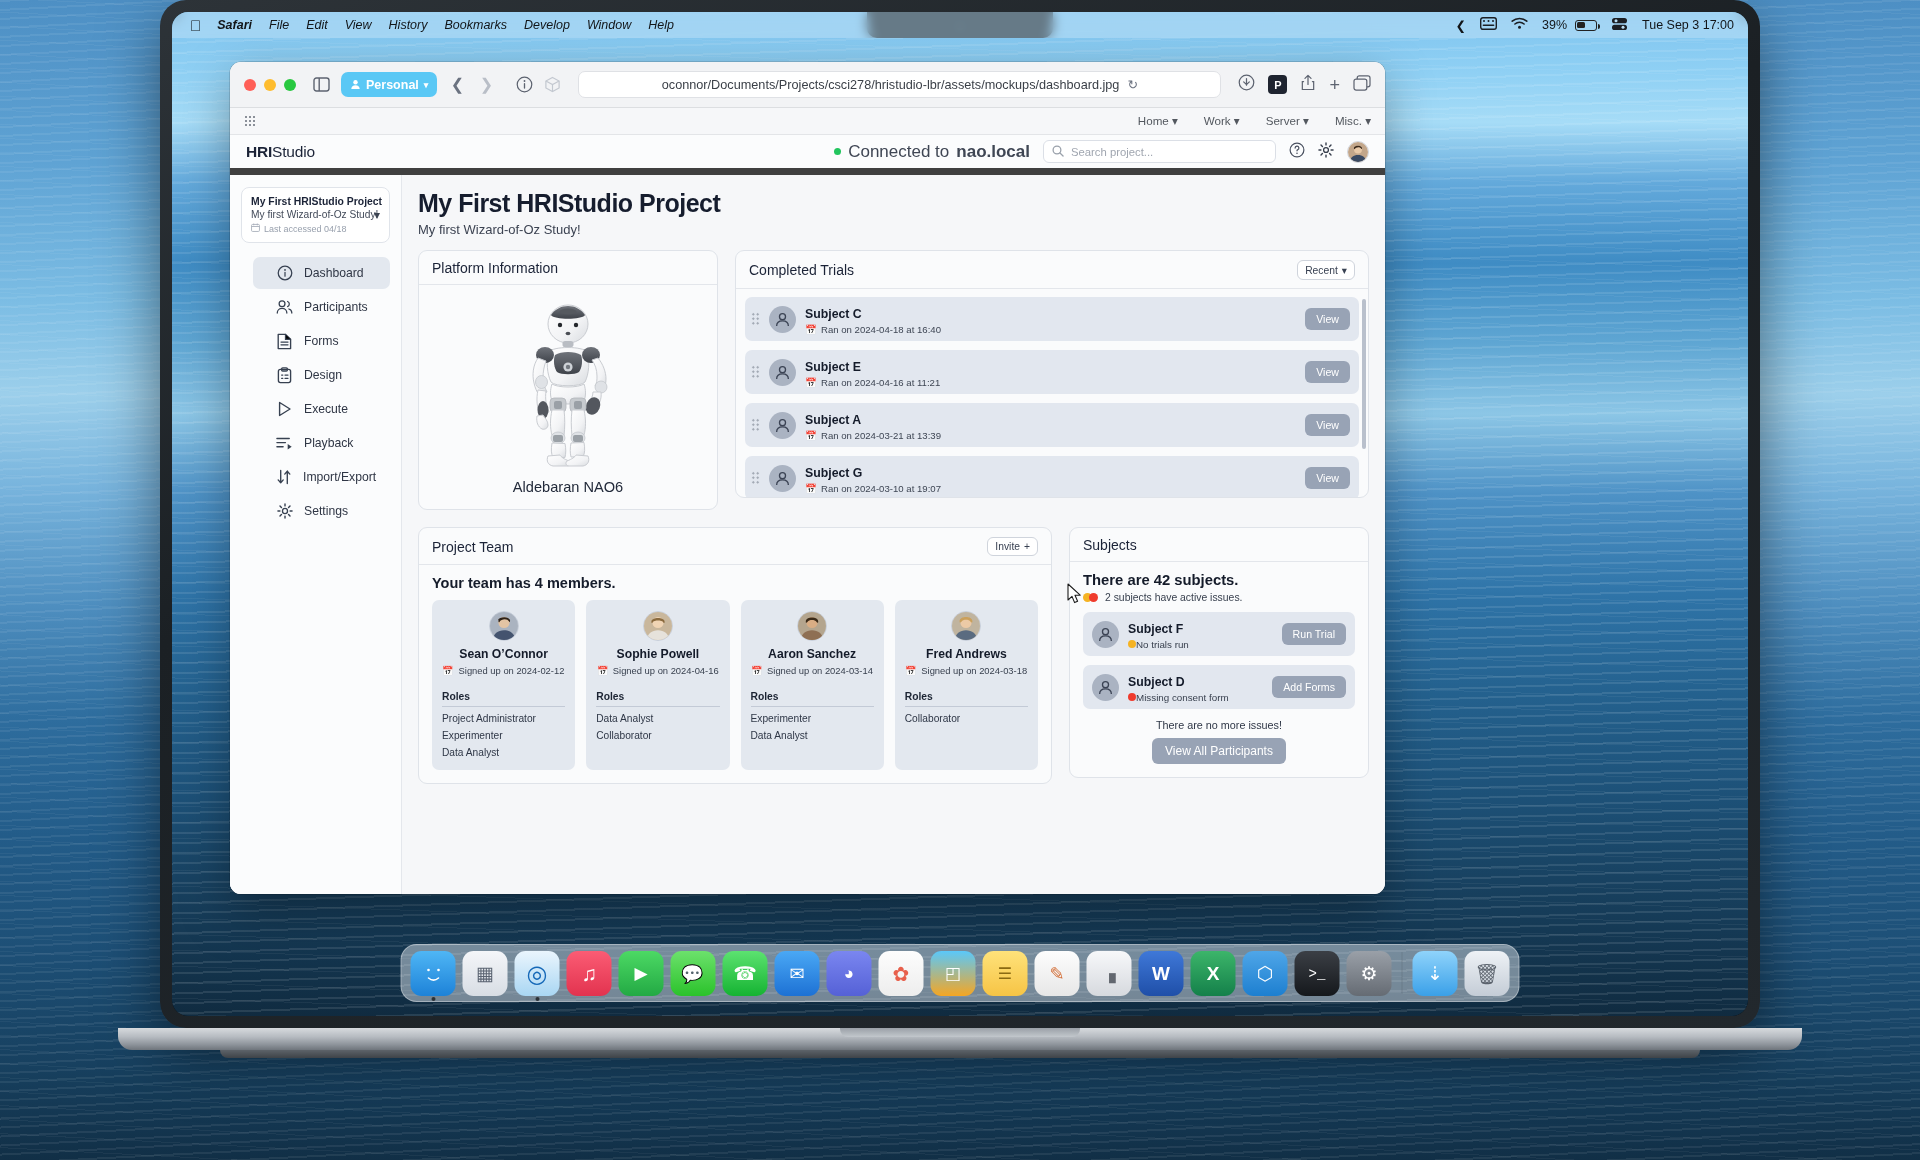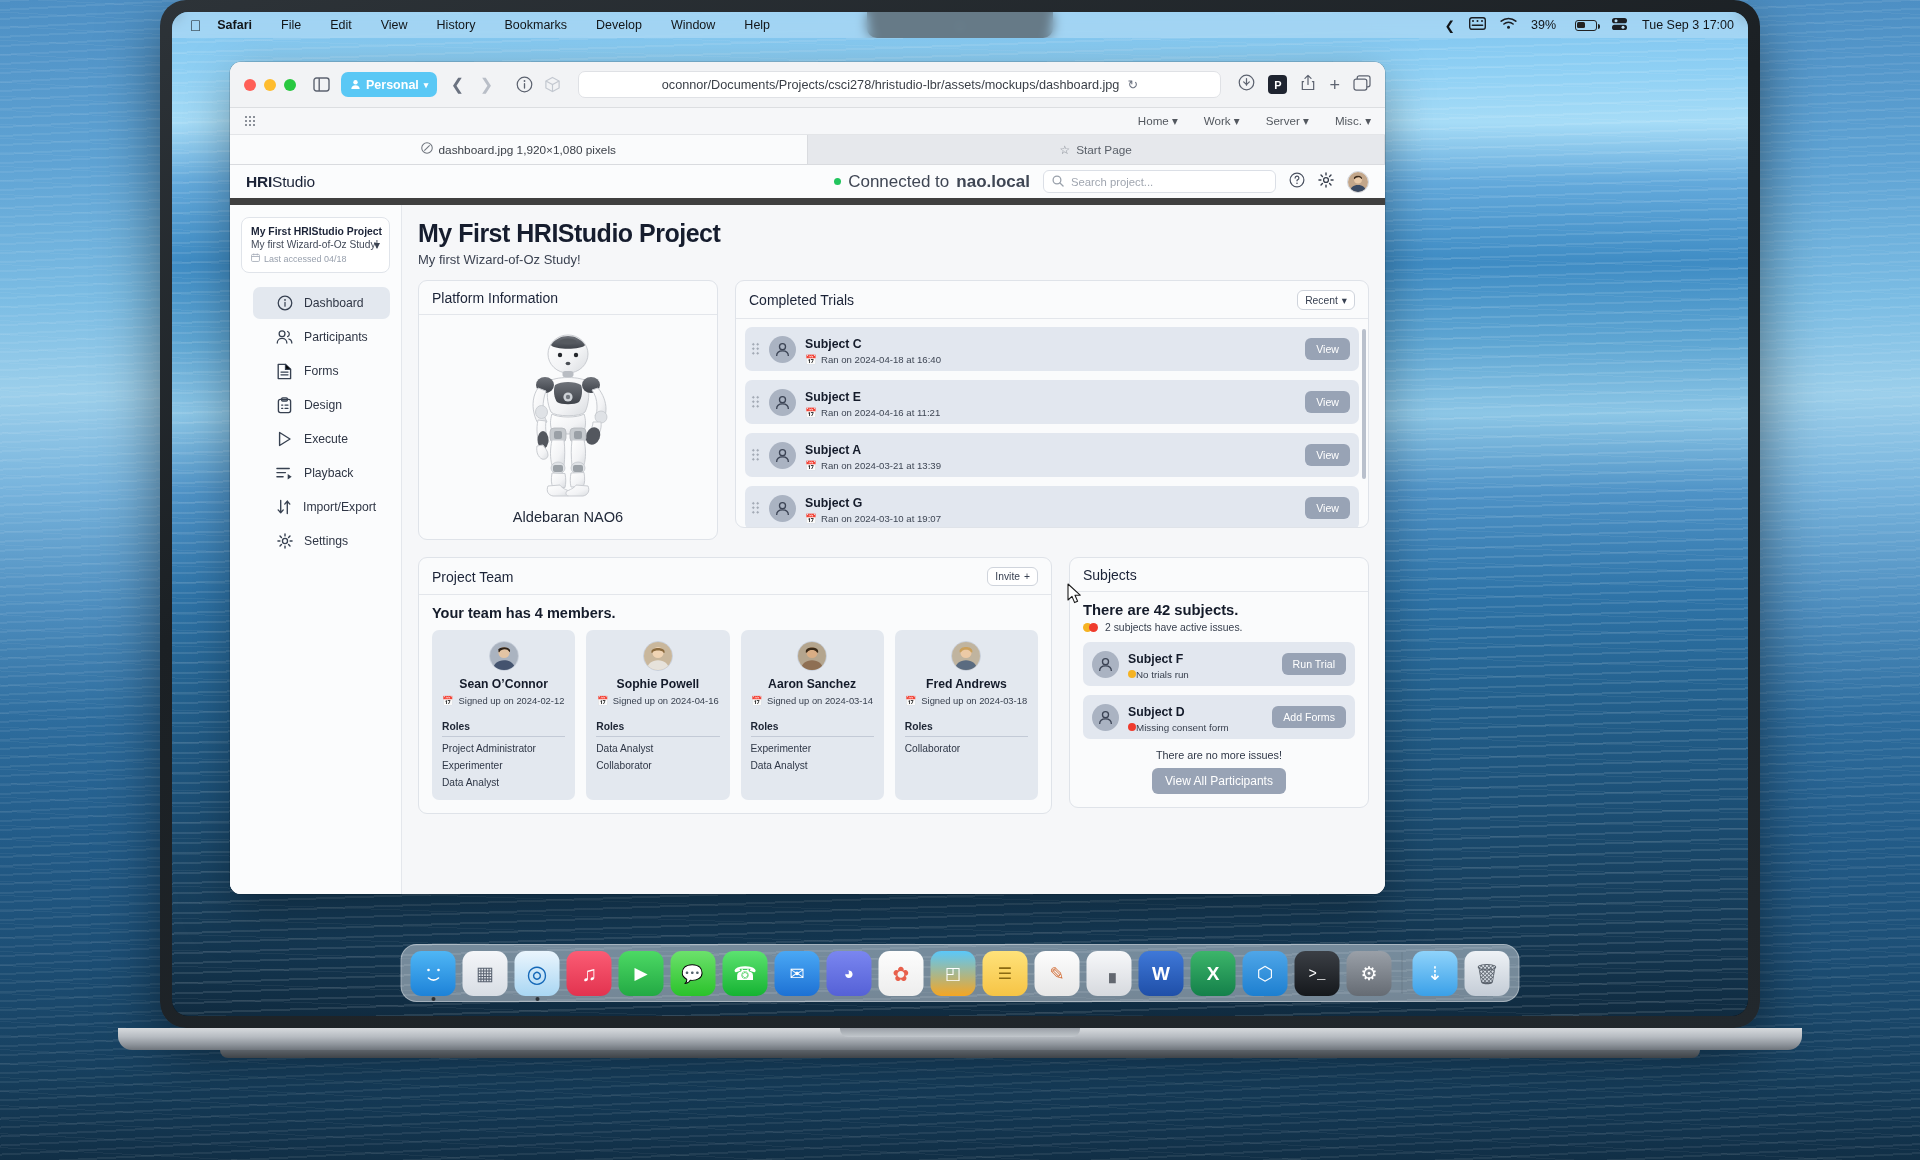--- a/index.html
+++ b/index.html
@@ -69,26 +69,26 @@
   
   .menubar {
     position:absolute; left:0; right:0; top:0; height:26px; z-index:50;
     display:flex; align-items:center;
     padding:0 14px 0 18px;
     color:#121518; font-size:12.5px;
     background: rgba(186,222,245,.55);
     backdrop-filter: blur(6px);
   }
   .menubar .apple { font-size:15px; margin-right:16px; line-height:1; }
-  .menubar .mi { margin-right:29px; white-space:nowrap; }
+  .menubar .mi { margin-right:17px; white-space:nowrap;font-style:italic; }
   .menubar .mi.bold { font-weight:bold; }
   .menubar .spacer { flex:1; }
   .menubar .right { display:flex; align-items:center; gap:14px; }
   .menubar .right .t { font-size:12.5px; white-space:nowrap; }
-  .batt { display:flex; align-items:center; gap:19px; }
+  .batt { display:flex; align-items:center; gap:8px; }
   .batt .shell { width:22px;height:11px;border:1.4px solid #222;border-radius:3px;position:relative; }
   .batt .shell::after{content:"";position:absolute;right:-3.5px;top:3px;width:2px;height:5px;background:#222;border-radius:0 2px 2px 0;}
   .batt .fill { position:absolute;left:1.2px;top:1.2px;bottom:1.2px;width:8px;background:#222;border-radius:1.5px; }
 
   
   .safari {
     position:absolute; left:58px; top:50px; width:1155px; height:832px;
     background:#fafbfc; border-radius:11px; overflow:hidden; z-index:30;
     box-shadow: 0 18px 50px rgba(0,0,0,.35), 0 0 0 .5px rgba(0,0,0,.25);
     display:flex; flex-direction:column;
@@ -408,35 +408,20 @@
 
           <div class="sf-fav">
             <span class="griddots"></span>
             <span class="fl"></span>
             <span class="fav"><span>Home</span> ▾</span>
             <span class="fav"><span>Work</span> ▾</span>
             <span class="fav"><span>Server</span> ▾</span>
             <span class="fav"><span>Misc.</span> ▾</span>
           </div>
 
-          <div class="sf-tabs">
-            <div class="tab active">
-              <span>
-                <svg width="12" height="12" viewBox="0 0 13 13">
-                    <circle cx="6.5" cy="6.5" r="5.7" fill="none" stroke="#6e747d" stroke-width="1.1"></circle>
-                    <path d="M3.6 9.4 9.4 3.6" stroke="#6e747d" stroke-width="1.1"></path>
-                  </svg>
-              </span>
-              <span>dashboard.jpg 1,920×1,080 pixels</span>
-            </div>
-            <div class="tab inactive">
-              <span class="star">☆</span>
-              <span>Start Page</span>
-            </div>
-          </div>
 
           <div class="app">
 
             <div class="app-header">
               <div class="brand"><b>HRI</b><span>Studio</span></div>
               <div class="hdr-right">
                 <div class="conn">
                   <span class="dot"></span>
                   <span>Connected to </span>
                     <b>nao.local</b>

